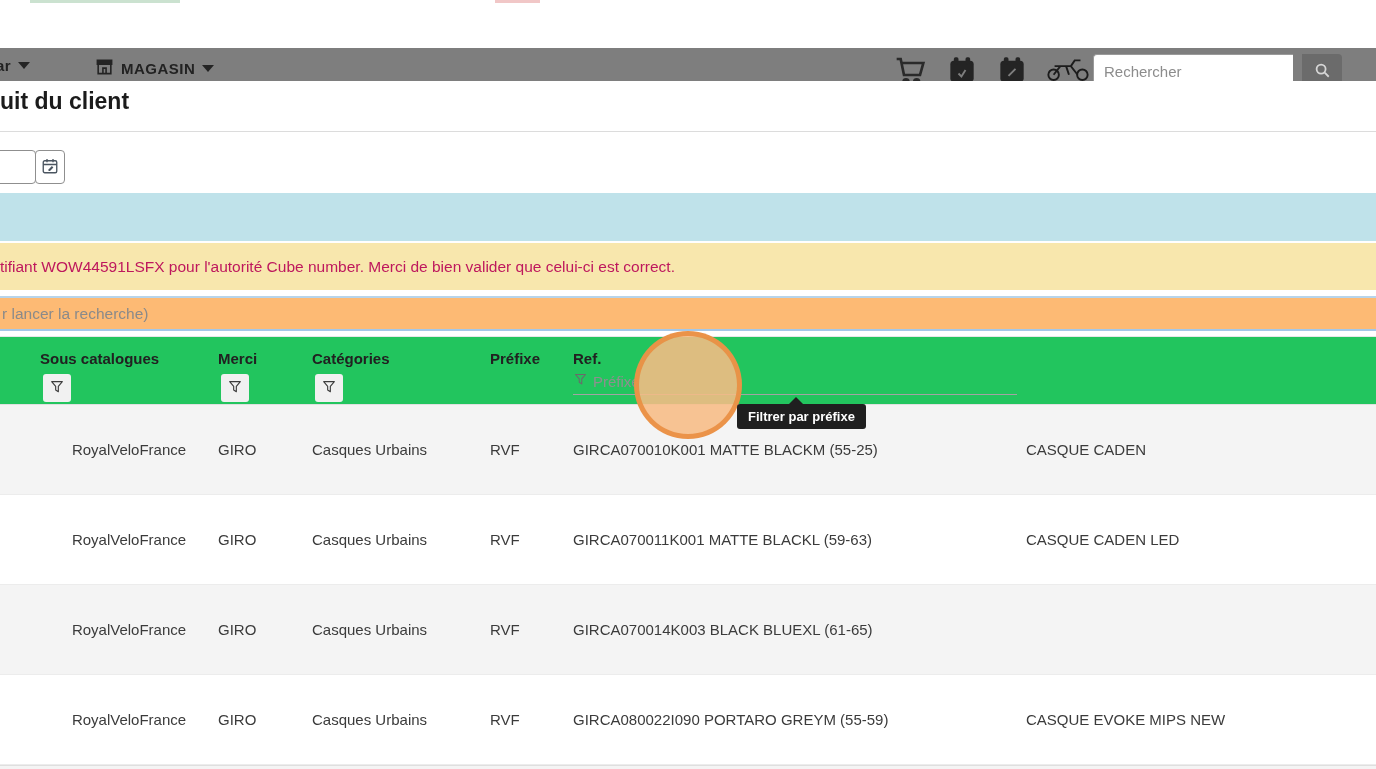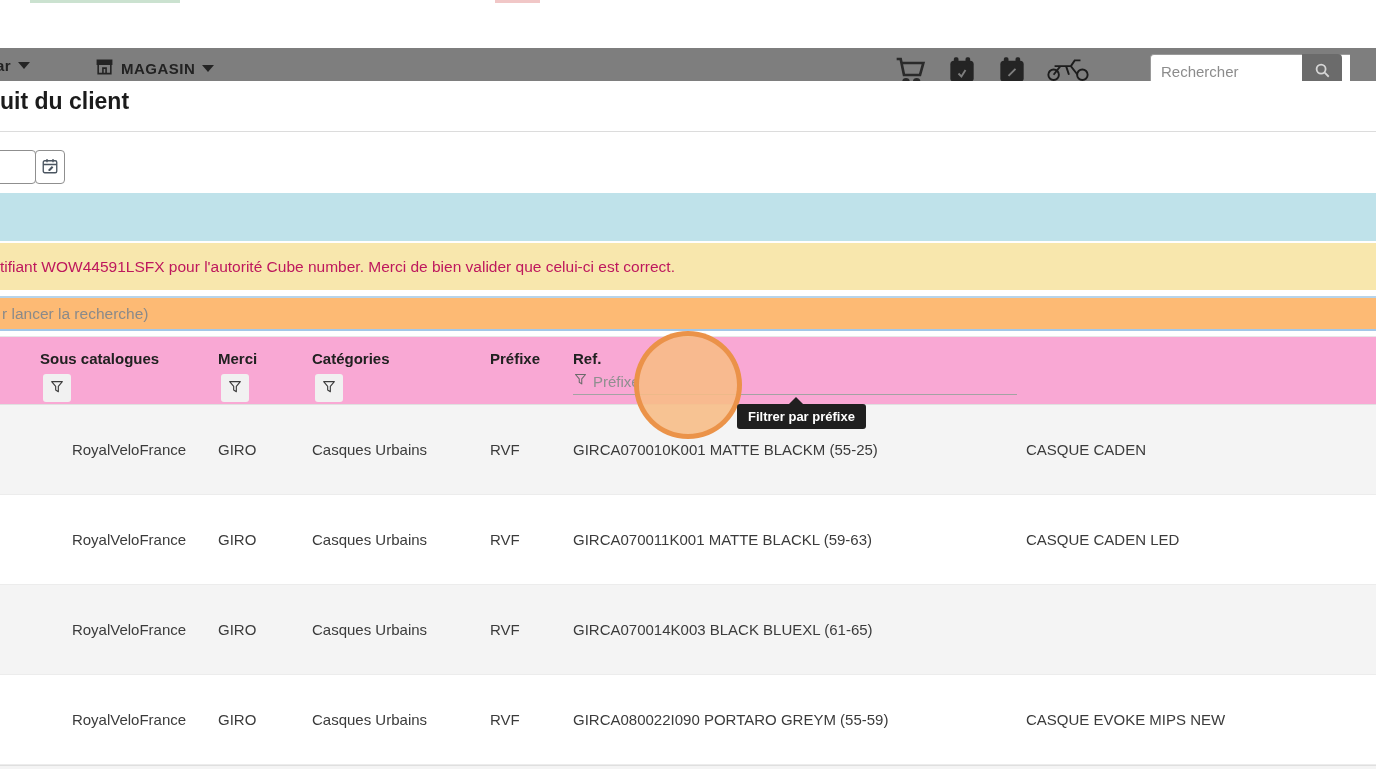--- a/index.html
+++ b/index.html
@@ -19,21 +19,21 @@
               color:#222; font-size:15px; font-weight:bold; letter-spacing:.5px; cursor:pointer; }
   .nav-item .caret { width:0; height:0; border-left:6px solid transparent;
                      border-right:6px solid transparent; border-top:7px solid #242424; }
   .nav-partial { left:-4px; }
   .nav-magasin { left:95px; }
   .nav-ico { position:absolute; top:7px; }
   .ico-cart { left:893px; }
   .ico-cal1 { left:948px; }
   .ico-cal2 { left:998px; }
   .ico-moto { left:1045px; }
-  .nav-search { position:absolute; left:1150px; top:6px; width:200px; height:34px;
+  .nav-search { position:absolute; left:1093px; top:6px; width:200px; height:34px;
                 border:1px solid #9a9a9a; border-right:none; border-radius:4px 0 0 4px;
                 background:#fff; padding:0 10px; font-size:15px; color:#333; outline:none; }
   .nav-search::placeholder { color:#8c8c8c; }
   .nav-search-btn { position:absolute; left:1302px; top:6px; width:40px; height:34px;
                     background:#6b6b6b; border:none; border-radius:0 4px 4px 0;
                     display:flex; align-items:center; justify-content:center; cursor:pointer; }
 
   
   .page-title { position:absolute; left:0; top:88px; font-size:23px; font-weight:bold;
                 color:#1b1b1b; white-space:nowrap; }
@@ -54,21 +54,21 @@
 
   
   .main-search { position:absolute; left:0; top:296px; width:1376px; height:35px;
                  background:#fdba74; border:none; border-top:2px solid #b7d4ea;
                  border-bottom:2px solid #a4c7e7; font-size:15.5px; color:#444;
                  padding:0 0 0 2px; outline:none; }
   .main-search::placeholder { color:#8a8a8a; }
 
   
   .tbl { position:absolute; left:0; top:336px; width:1376px; }
-  .tbl-header { position:relative; height:69px; background:#f9a8d4;
+  .tbl-header { position:relative; height:69px; background:#22c55e;
                 border-top:1px solid #e7e7e7; border-bottom:1px solid #e0e0e0;
                 display:grid; grid-template-columns:218px 94px 178px 83px 453px 1fr; }
   .hcol { padding-top:13px; font-size:15px; font-weight:bold; color:#212121; }
   .hcol.c1 { padding-left:40px; }
   .filter-btn { margin-top:7px; margin-left:3px; width:28px; height:28px; background:#f1f1f1;
                 border:none; border-radius:3px; display:flex; align-items:center;
                 justify-content:center; cursor:pointer; }
   .ref-filter { margin-top:5px; display:flex; align-items:flex-end; gap:5px;
                 width:444px; border-bottom:1px solid #a3a3a3; padding-bottom:4px; }
   .ref-filter input { border:none; outline:none; background:transparent; font-size:15px;

